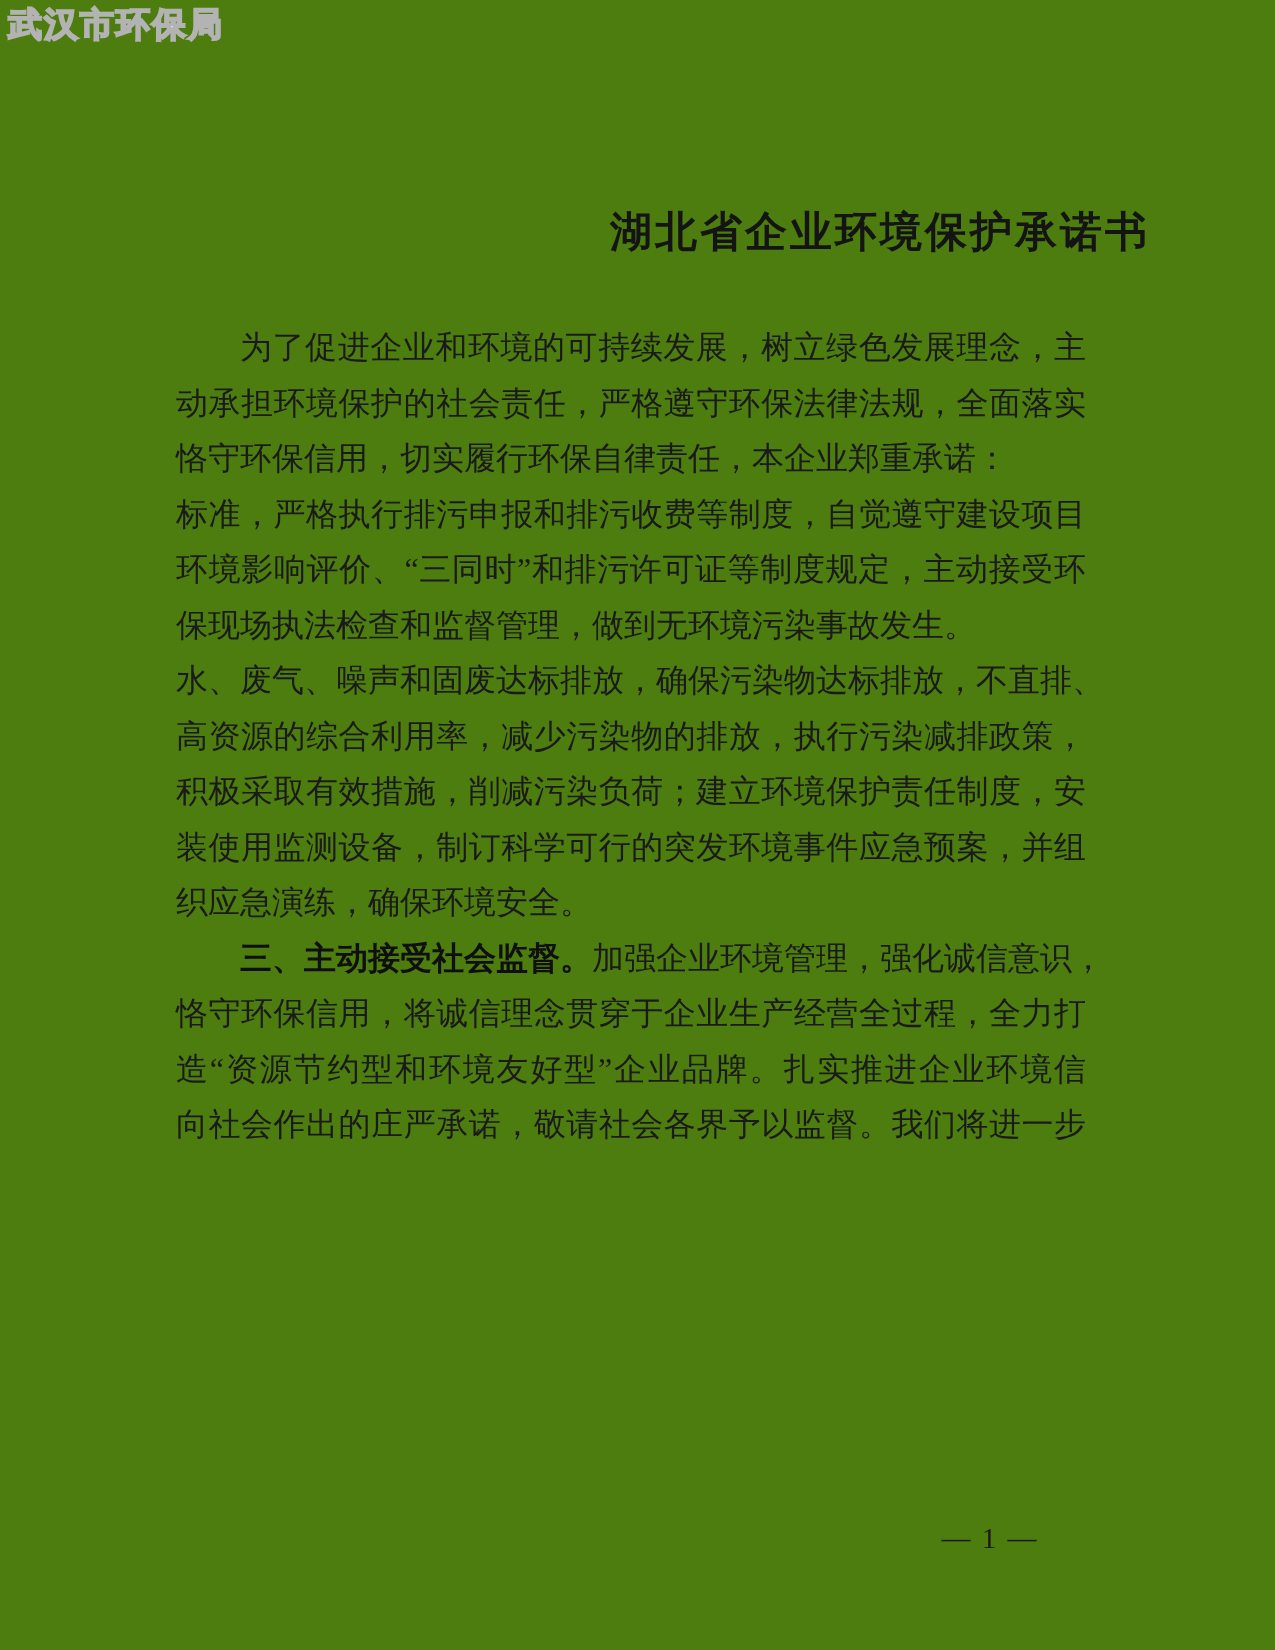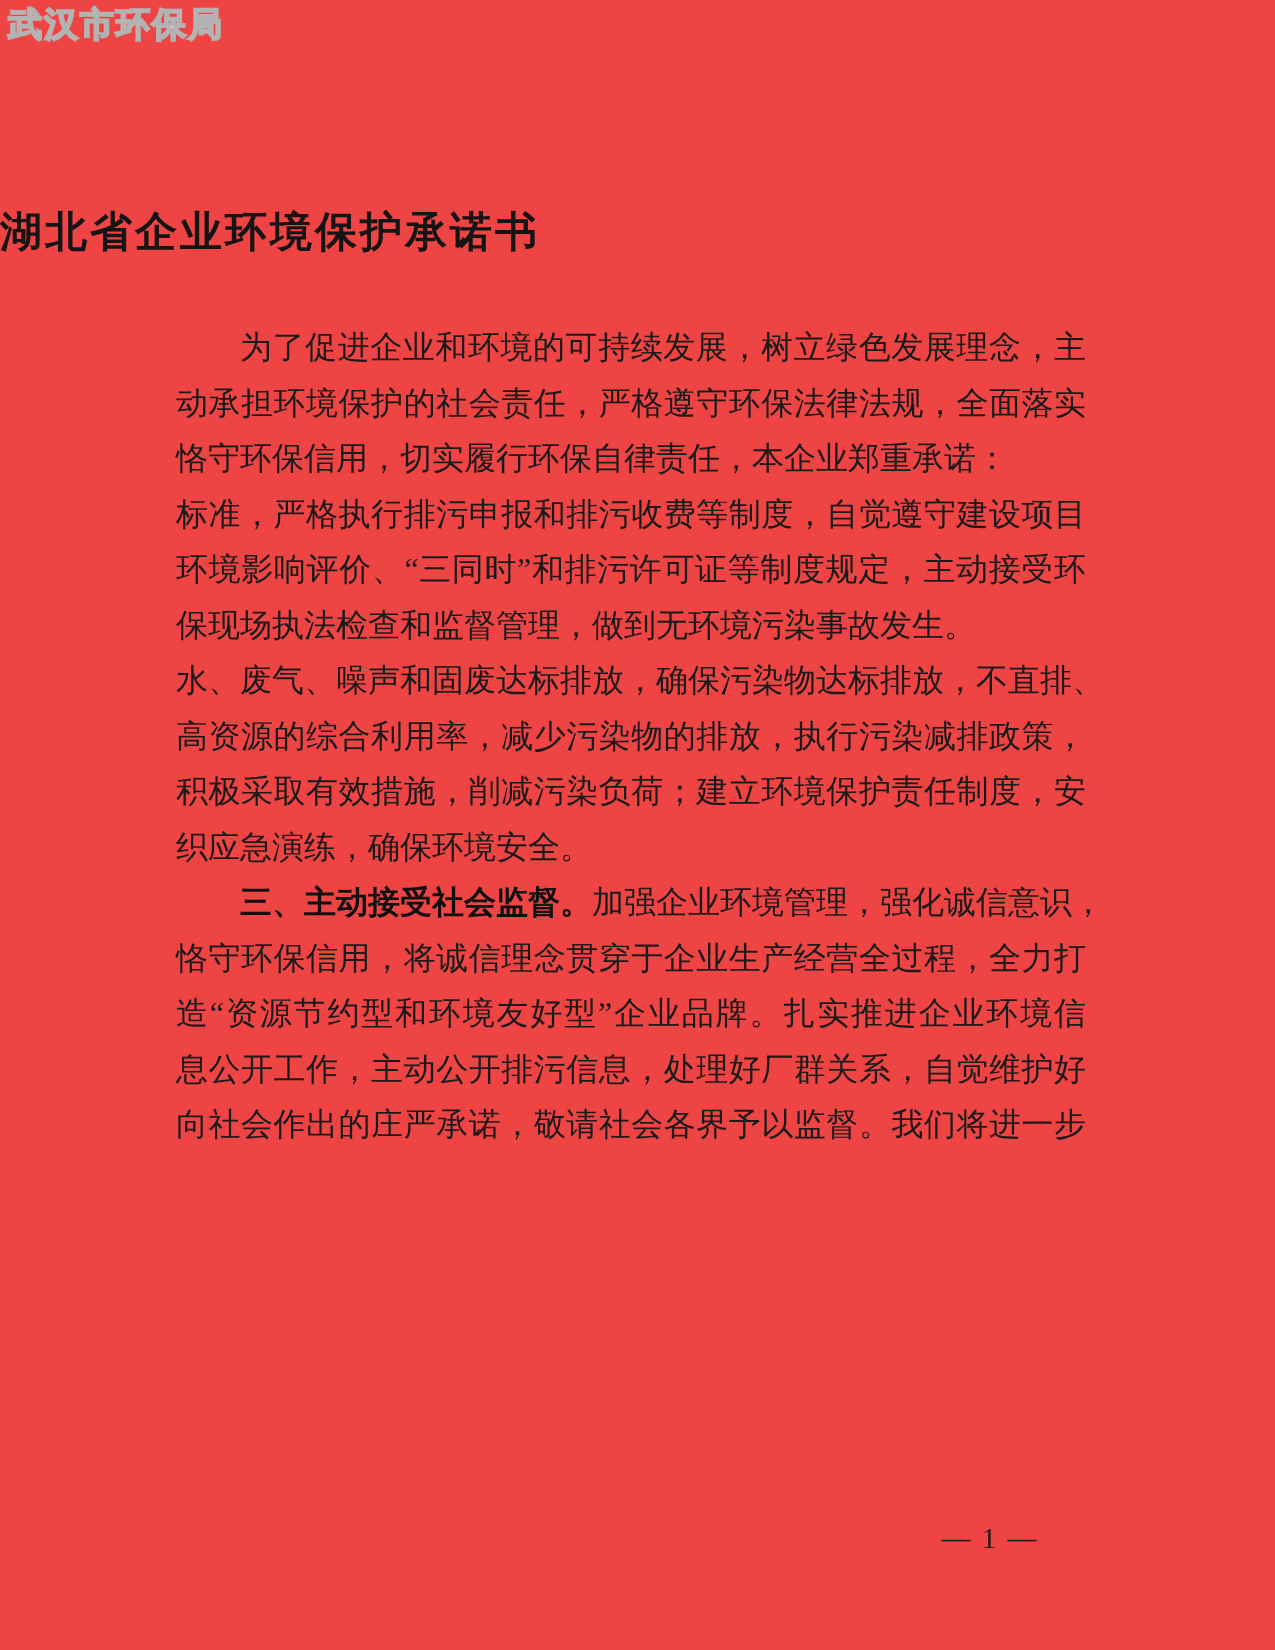--- a/index.html
+++ b/index.html
@@ -4,21 +4,21 @@
 <style>
   html, body {
     margin: 0;
     padding: 0;
     background: #ffffff;
   }
   #page {
     position: relative;
     width: 1275px;
     height: 1650px;
-    background: #ef4444;
+    background: #4d7c0f;
     overflow: hidden;
     font-family: "Liberation Serif", serif;
     color: #1a1a1a;
   }
   .watermark {
     position: absolute;
     left: 8px;
     top: 2px;
     font-family: "Liberation Sans", sans-serif;
     font-weight: bold;
@@ -27,26 +27,27 @@
     color: #ffffff;
     -webkit-text-stroke: 2px #b3b3b3;
     text-stroke: 2px #b3b3b3;
     white-space: nowrap;
   }
   .doc-title {
     position: absolute;
     left: 0;
     top: 204px;
     width: 1105px;
-    text-align: left;
+    text-align: right;
     font-family: "Liberation Sans", sans-serif;
     font-weight: bold;
     font-size: 42px;
     letter-spacing: 3px;
     color: #141414;
+    padding-left: 45px;
   }
   .doc-body {
     position: absolute;
     left: 176px;
     top: 320px;
     width: 910px;
     font-size: 32px;
     color: #1a1a1a;
   }
   .line {
@@ -92,23 +93,23 @@
   <div class="doc-body">
     <div class="line indent"><b></b><span>为了促进企业和环境的可持续发展，树立绿色发展理念，主</span></div>
     <div class="line"><b></b><span>动承担环境保护的社会责任，严格遵守环保法律法规，全面落实</span></div>
     <div class="line short"><b></b><span>恪守环保信用，切实履行环保自律责任，本企业郑重承诺：</span></div>
     <div class="line"><b></b><span>标准，严格执行排污申报和排污收费等制度，自觉遵守建设项目</span></div>
     <div class="line"><b></b><span>环境影响评价、“三同时”和排污许可证等制度规定，主动接受环</span></div>
     <div class="line short"><b></b><span>保现场执法检查和监督管理，做到无环境污染事故发生。</span></div>
     <div class="line"><b></b><span>水、废气、噪声和固废达标排放，确保污染物达标排放，不直排、</span></div>
     <div class="line"><b></b><span>高资源的综合利用率，减少污染物的排放，执行污染减排政策，</span></div>
     <div class="line"><b></b><span>积极采取有效措施，削减污染负荷；建立环境保护责任制度，安</span></div>
+    <div class="line"><b></b><span>装使用监测设备，制订科学可行的突发环境事件应急预案，并组</span></div>
     <div class="line short"><b></b><span>织应急演练，确保环境安全。</span></div>
     <div class="line indent"><b>三、主动接受社会监督。</b><span>加强企业环境管理，强化诚信意识，</span></div>
     <div class="line"><b></b><span>恪守环保信用，将诚信理念贯穿于企业生产经营全过程，全力打</span></div>
     <div class="line"><b></b><span>造“资源节约型和环境友好型”企业品牌。扎实推进企业环境信</span></div>
-    <div class="line"><b></b><span>息公开工作，主动公开排污信息，处理好厂群关系，自觉维护好</span></div>
     <div class="line"><b></b><span>向社会作出的庄严承诺，敬请社会各界予以监督。我们将进一步</span></div>
   </div>
 
   <div class="page-number">— 1 —</div>
 
 </div>
 
 </body></html>

